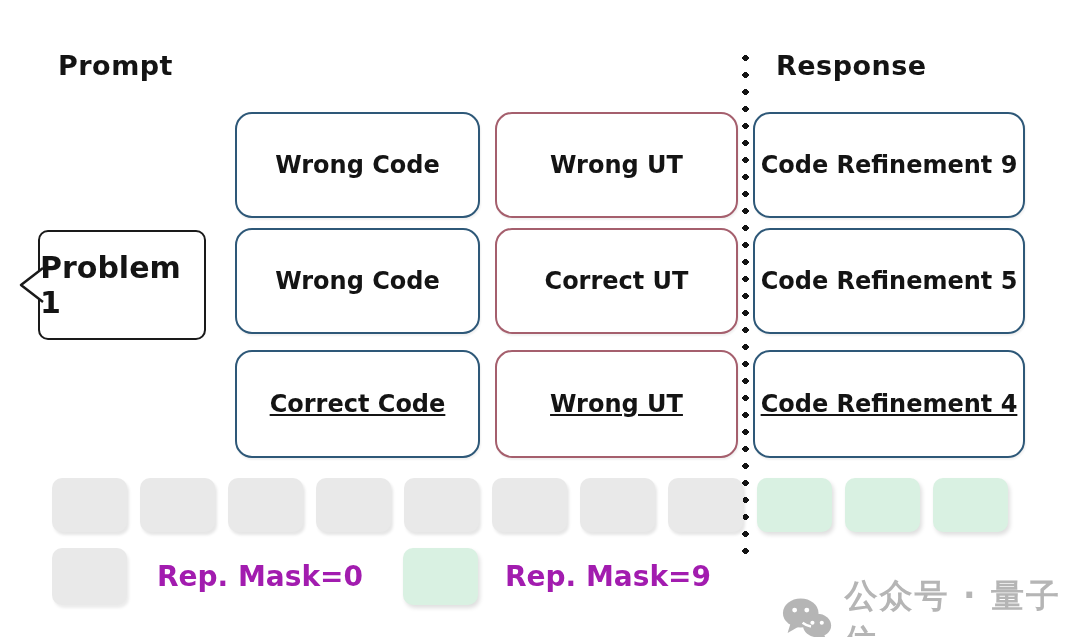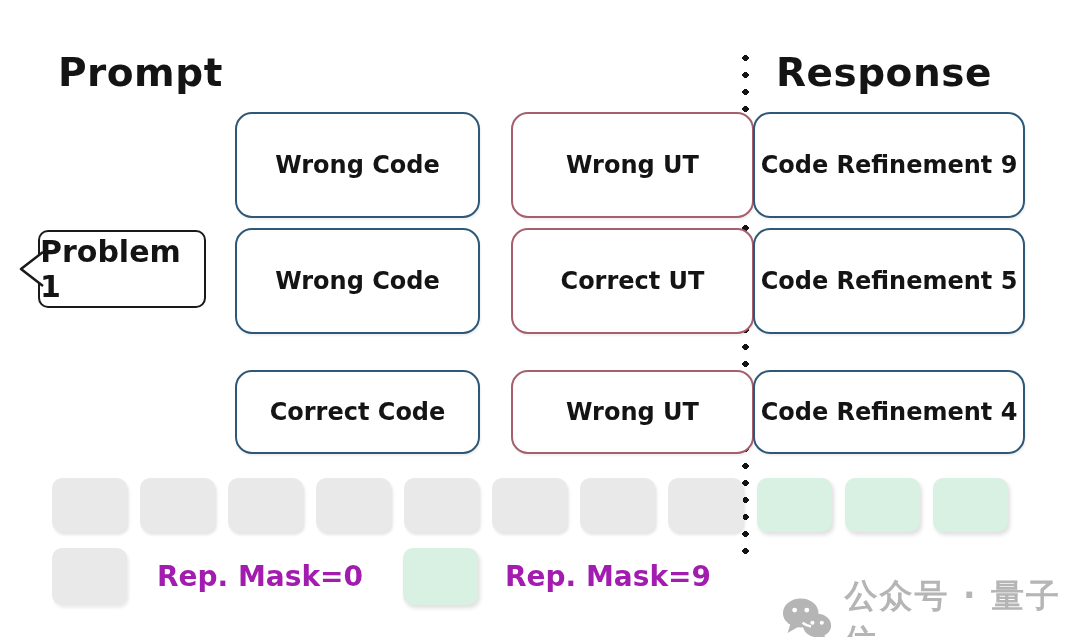--- a/index.html
+++ b/index.html
@@ -9,41 +9,41 @@
   .canvas {
     position:relative;
     width:1080px; height:637px;
     background:#ffffff;
     overflow:hidden;
   }
 
   
   .hdr {
     position:absolute;
-    font-size:39px; font-weight:700; color:#141414;
+    font-size:27px; font-weight:700; color:#141414;
     letter-spacing:0.5px;
   }
   #prompt-hdr  { left:58px;  top:50px; }
   #response-hdr{ left:776px; top:50px; }
 
   
   #divider {
     position:absolute;
     left:742px; top:50px;
     width:7px; height:505px;
     background-image: radial-gradient(circle 3.2px at 50% 8px, #141414 97%, rgba(0,0,0,0) 100%);
     background-size: 7px 17px;
     background-repeat: repeat-y;
   }
 
   
   .bubble {
     position:absolute;
     left:38px; top:230px;
-    width:168px; height:78px;
+    width:168px; height:110px;
     background:#ffffff;
     border:2.5px solid var(--bubble-border, #1a1a1a);
     border-radius:10px;
     display:flex; align-items:center; justify-content:center;
     font-size:30px; font-weight:700; color:#141414;
   }
   .bubble .tail {
     position:absolute;
     left:-21px; top:50%;
     transform:translateY(-50%);
@@ -55,25 +55,25 @@
     background:#ffffff;
     border:2.5px solid;
     border-radius:17px;
     display:flex; align-items:center; justify-content:center;
     font-size:24px; font-weight:700; color:#141414;
     box-shadow:1px 2px 2px rgba(0,0,0,0.06);
     white-space:nowrap;
     text-align:center;
   }
   .c1 { left:235px; width:245px; border-color:var(--code-border,#2e5878); }
-  .c2 { left:495px; width:243px; border-color:var(--ut-border,#a55f6d);margin-left:16px; }
+  .c2 { left:495px; width:243px; border-color:var(--ut-border,#a55f6d); }
   .c3 { left:753px; width:272px; border-color:var(--code-border,#2e5878); }
   .r1 { top:112px; height:106px; }
   .r2 { top:228px; height:106px; }
-  .r3 { top:370px; height:84px; }
+  .r3 { top:350px; height:108px;text-decoration:underline; }
 
   
   .token-row { position:absolute; top:478px; display:flex; gap:13px; }
   #mask0-row { left:52px; }
   #mask1-row { left:757px; }
   .token { width:75px; height:54px; border-radius:10px; }
   .token.gray  { background:var(--mask0-fill,#e9e9e9); box-shadow:2px 3px 3px rgba(0,0,0,0.10); }
   .token.green { background:var(--mask1-fill,#d9f1e2); box-shadow:2px 3px 4px rgba(0,0,0,0.13); }
 
   

